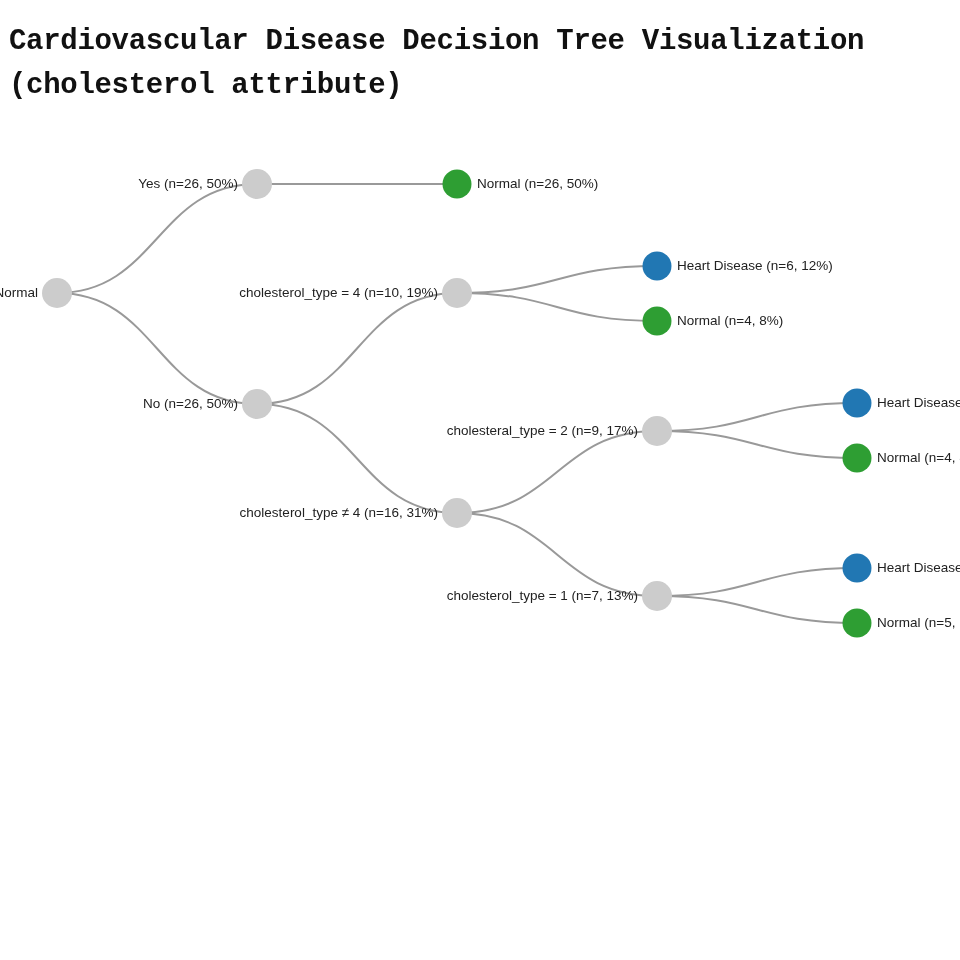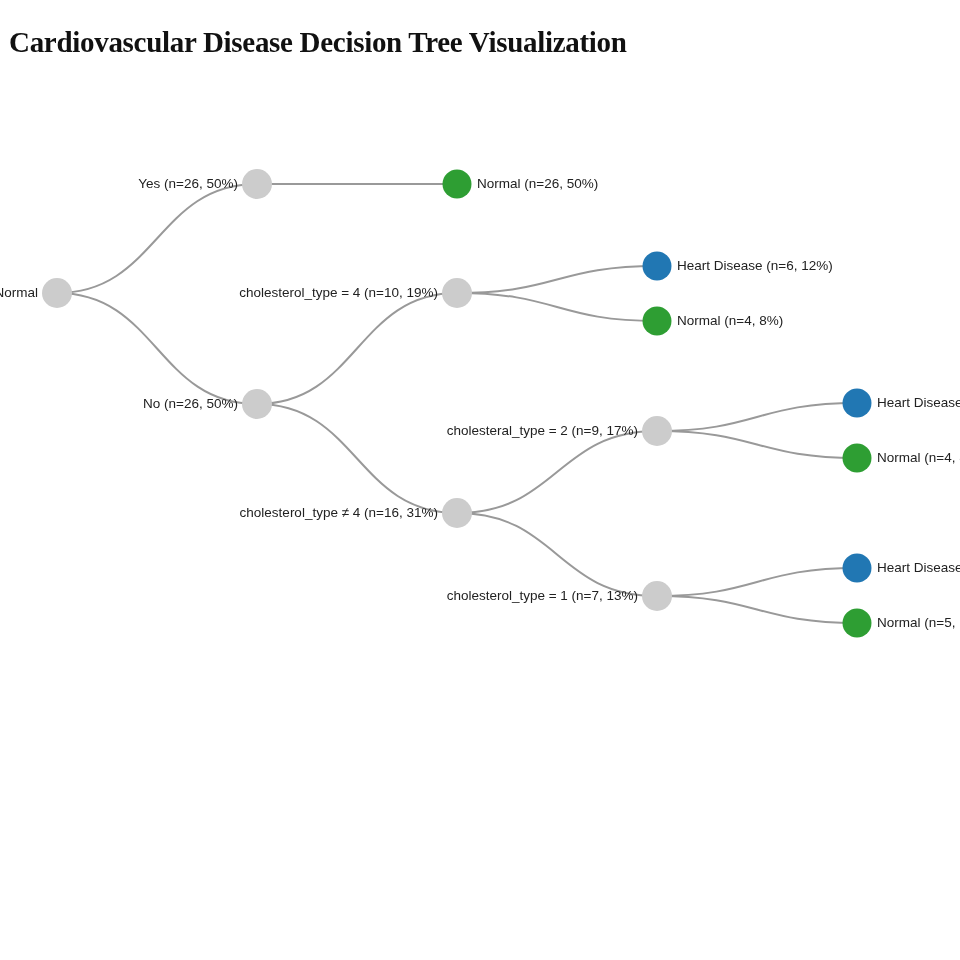--- a/index.html
+++ b/index.html
@@ -17,42 +17,42 @@
   h1.page-title {
     position: absolute;
     left: 9px;
     top: 20px;
     margin: 0;
     font-size: 29px;
     line-height: 44px;
     font-weight: 700;
     color: #111111;
     letter-spacing: -0.3px;
-    font-family: Liberation Serif, serif;
+    font-family: Liberation Mono, monospace;
   }
   svg.tree-svg {
     position: absolute;
     left: 0;
     top: 0;
   }
   svg.tree-svg path.link {
     fill: none;
     stroke: #999999;
     stroke-width: 2px;
   }
   svg.tree-svg text.node-label {
     font-family: "Liberation Sans", "DejaVu Sans", sans-serif;
     font-size: 13.5px;
     fill: #222222;
   }
 </style>
 </head>
 <body>
 
-<h1 class="page-title"><span>Cardiovascular Disease Decision Tree Visualization</span><br></h1>
+<h1 class="page-title"><span>Cardiovascular Disease Decision Tree Visualization</span><br><span>(cholesterol attribute)</span></h1>
 
 <svg class="tree-svg" width="960" height="960" viewBox="0 0 960 960">
     <path d="M57,293C157,293 157,184 257,184" class="link"></path>
     <path d="M57,293C157,293 157,404 257,404" class="link"></path>
     <path d="M257,184C357,184 357,184 457,184" class="link"></path>
     <path d="M257,404C357,404 357,293 457,293" class="link"></path>
     <path d="M257,404C357,404 357,513 457,513" class="link"></path>
     <path d="M457,293C557,293 557,266 657,266" class="link"></path>
     <path d="M457,293C557,293 557,321 657,321" class="link"></path>
     <path d="M457,513C557,513 557,431 657,431" class="link"></path>

